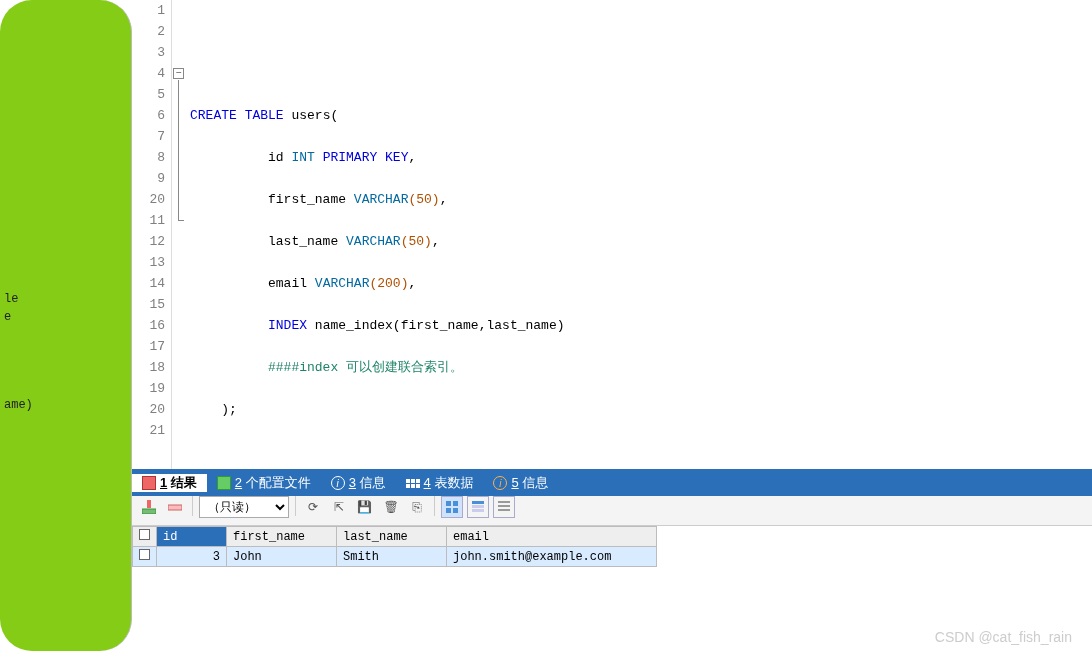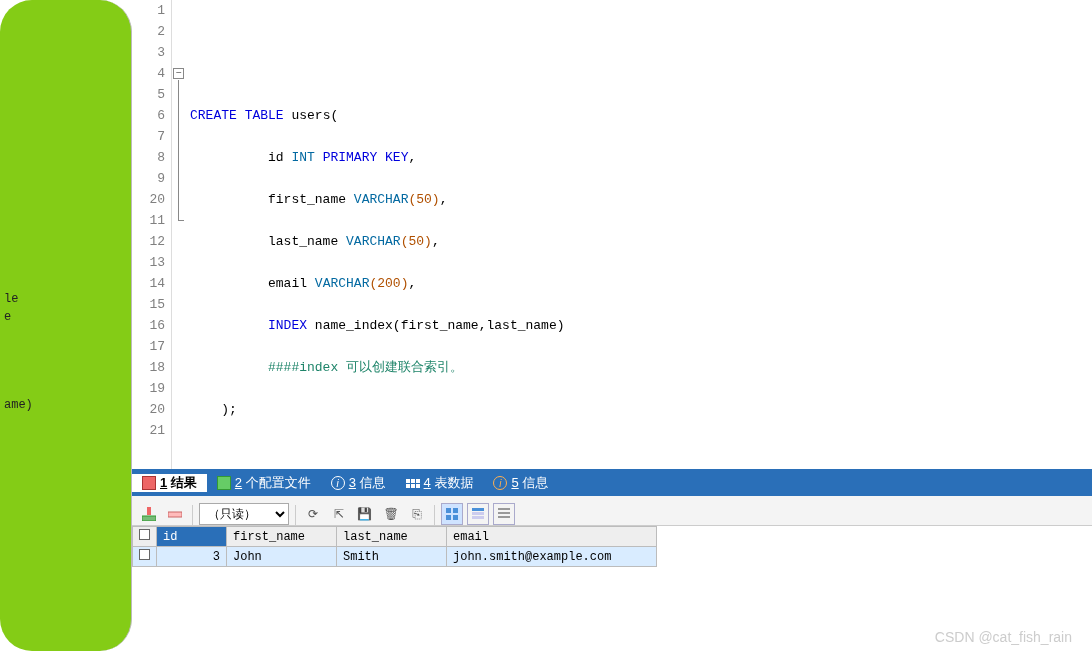--- a/index.html
+++ b/index.html
@@ -128,21 +128,21 @@
   .icon-info2 { color:#ffb050; }
   
   .toolbar {
     position: absolute;
     left: 132px; right: 0;
     top: 496px;
     height: 30px;
     background: #f4f4f4;
     border-bottom: 1px solid #ccc;
     display: flex;
-    align-items: flex-end;
+    align-items: flex-start;
     gap: 4px;
     padding: 0 6px;
     font-family: "Microsoft YaHei", sans-serif;
     font-size: 12px;
   }
   .tool-btn {
     width: 22px; height: 22px;
     display: inline-flex;
     align-items: center; justify-content: center;
     border: 1px solid transparent;

